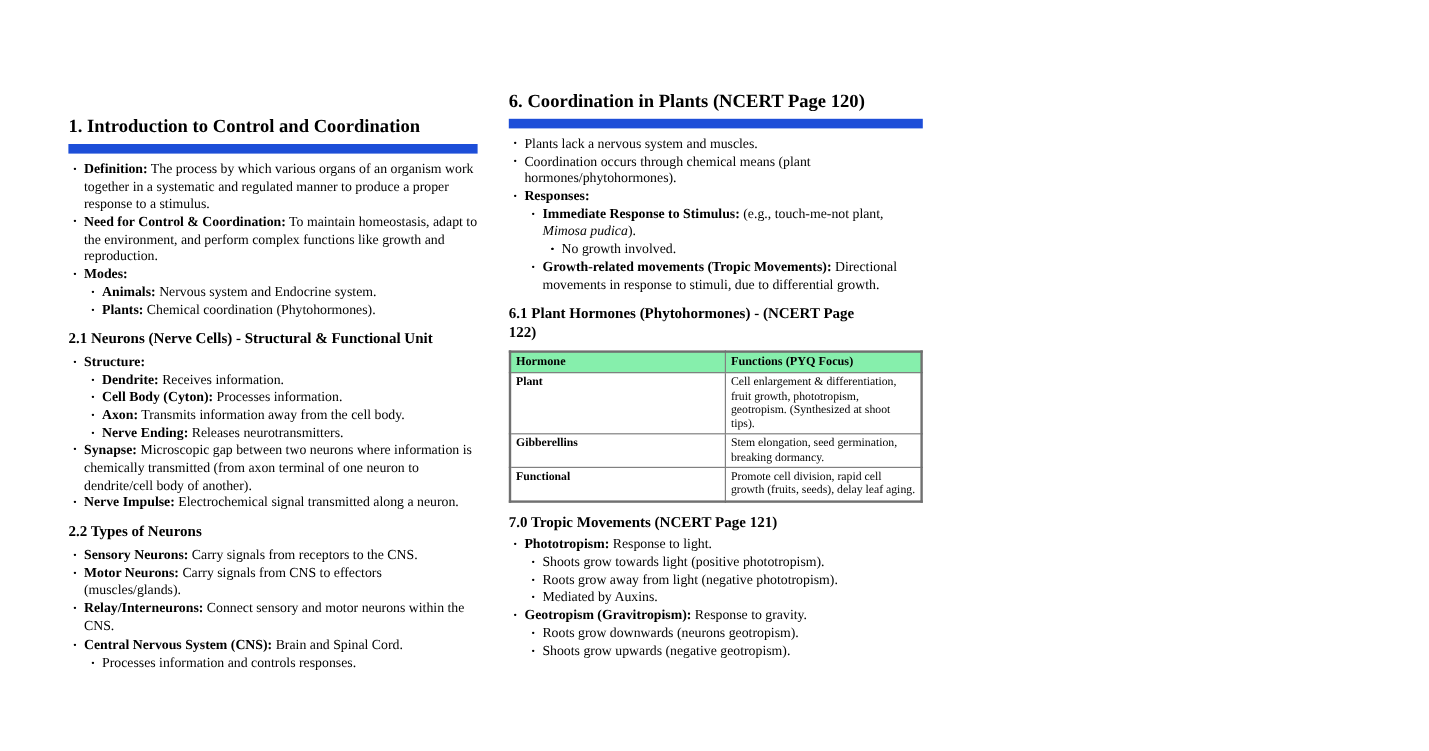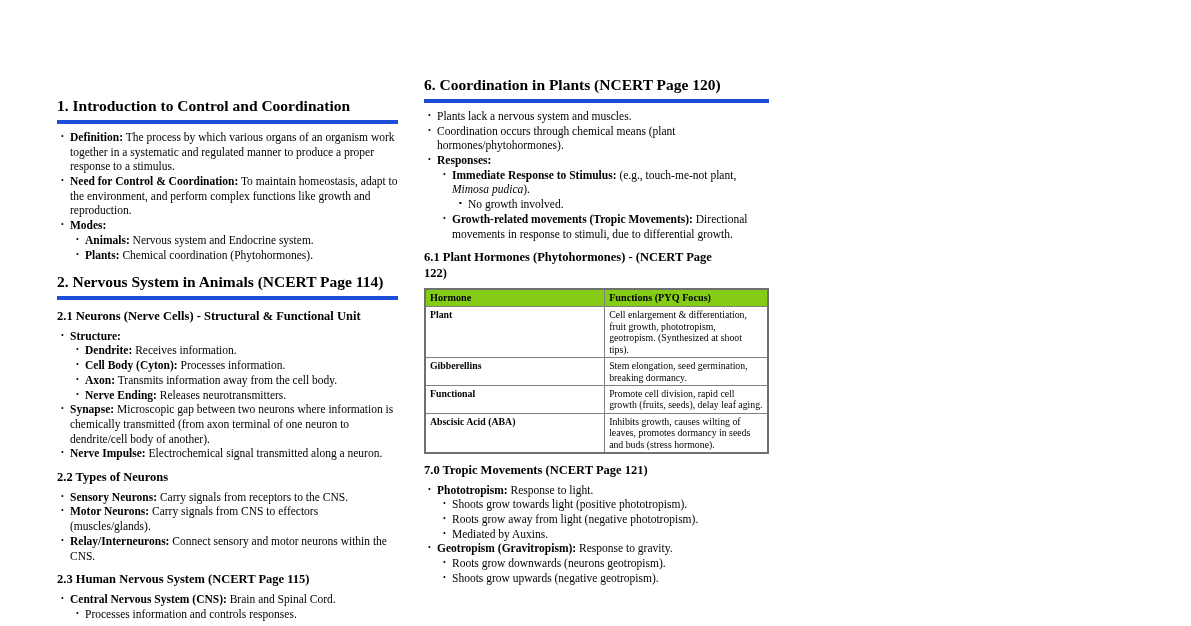--- a/index.html
+++ b/index.html
@@ -7,21 +7,21 @@
     width:1191px;height:626px;background:#ffffff;overflow:hidden;position:relative;
     font-family:"Liberation Serif","DejaVu Serif",serif;color:#000;
     -webkit-font-smoothing:antialiased;
   }
   .col{position:absolute;}
   #left-col{left:57px;top:97px;width:341px;}
   #right-col{left:424px;top:76px;width:345px;}
 
   .h2{
     font-size:15.5px;font-weight:700;line-height:1.22;
-    border-bottom:4px solid #1d4ed8;padding-bottom:4px;margin:11px 0 6px 0;
+    border-bottom:8px solid #1d4ed8;padding-bottom:4px;margin:11px 0 6px 0;
   }
   .col .h2:first-child{margin-top:0;}
   .h3{
     font-size:12.5px;font-weight:700;line-height:1.25;
     margin:9px 0 4px 0;white-space:pre-wrap;
   }
   .list{margin:0 0 2px 0;}
   .li{
     position:relative;font-size:11.5px;line-height:14.7px;
     padding-left:13px;
@@ -37,55 +37,53 @@
 
   table.htable{
     width:100%;border-collapse:collapse;table-layout:fixed;
     border:2px solid #707070;margin:7px 0 2px 0;
   }
   .htable th,.htable td{
     border:1px solid #808080;vertical-align:top;text-align:left;
     padding:2px 4px 2px 4px;font-size:9.8px;line-height:11.4px;
   }
   .htable th{
-    background:#84cc16;font-size:10.2px;font-weight:700;line-height:12px;
+    background:#86efac;font-size:10.2px;font-weight:700;line-height:12px;
   }
   .htable th:first-child{width:49.6%;}
 </style>
 </head>
 <body>
 
 <div>
   <div id="left-col" class="col">
       <div class="h2">1. Introduction to Control and Coordination</div>
       <div class="list">
         <div class="li l1"><span class="bullet">•</span><span class="b">Definition:</span><span> The process by which various organs of an organism work together in a systematic and regulated manner to produce a proper response to a stimulus.</span></div>
         <div class="li l1"><span class="bullet">•</span><span class="b">Need for Control &amp; Coordination:</span><span> To maintain homeostasis, adapt to the environment, and perform complex functions like growth and reproduction.</span></div>
         <div class="li l1"><span class="bullet">•</span><span class="b">Modes:</span></div>
         <div class="li l2"><span class="bullet">•</span><span class="b">Animals:</span><span> Nervous system and Endocrine system.</span></div>
         <div class="li l2"><span class="bullet">•</span><span class="b">Plants:</span><span> Chemical coordination (Phytohormones).</span></div>
       </div>
-      <div class="h2">2. Nervous System in Animals (NCERT Page 114)</div>
       <div class="h3">2.1 Neurons (Nerve Cells) - Structural &amp; Functional Unit</div>
       <div class="list">
         <div class="li l1"><span class="bullet">•</span><span class="b">Structure:</span></div>
         <div class="li l2"><span class="bullet">•</span><span class="b">Dendrite:</span><span> Receives information.</span></div>
         <div class="li l2"><span class="bullet">•</span><span class="b">Cell Body (Cyton):</span><span> Processes information.</span></div>
         <div class="li l2"><span class="bullet">•</span><span class="b">Axon:</span><span> Transmits information away from the cell body.</span></div>
         <div class="li l2"><span class="bullet">•</span><span class="b">Nerve Ending:</span><span> Releases neurotransmitters.</span></div>
         <div class="li l1"><span class="bullet">•</span><span class="b">Synapse:</span><span> Microscopic gap between two neurons where information is chemically transmitted (from axon terminal of one neuron to dendrite/cell body of another).</span></div>
         <div class="li l1"><span class="bullet">•</span><span class="b">Nerve Impulse:</span><span> Electrochemical signal transmitted along a neuron.</span></div>
       </div>
       <div class="h3">2.2 Types of Neurons</div>
       <div class="list">
         <div class="li l1"><span class="bullet">•</span><span class="b">Sensory Neurons:</span><span> Carry signals from receptors to the CNS.</span></div>
         <div class="li l1"><span class="bullet">•</span><span class="b">Motor Neurons:</span><span> Carry signals from CNS to effectors (muscles/glands).</span></div>
         <div class="li l1"><span class="bullet">•</span><span class="b">Relay/Interneurons:</span><span> Connect sensory and motor neurons within the CNS.</span></div>
       </div>
-      <div class="h3">2.3 Human Nervous System (NCERT Page 115)</div>
       <div class="list">
         <div class="li l1"><span class="bullet">•</span><span class="b">Central Nervous System (CNS):</span><span> Brain and Spinal Cord.</span></div>
         <div class="li l2"><span class="bullet">•</span><span>Processes information and controls responses.</span></div>
       </div>
     </div>
   <div id="right-col" class="col">
       <div class="h2">6. Coordination in Plants (NCERT Page 120)</div>
       <div class="list">
         <div class="li l1"><span class="bullet">•</span><span>Plants lack a nervous system and muscles.</span></div>
         <div class="li l1"><span class="bullet">•</span><span>Coordination occurs through chemical means (plant hormones/phytohormones).</span></div>
@@ -110,24 +108,20 @@
             <td>Cell enlargement &amp; differentiation, fruit growth, phototropism, geotropism. (Synthesized at shoot tips).</td>
           </tr>
           <tr>
             <td class="b">Gibberellins</td>
             <td>Stem elongation, seed germination, breaking dormancy.</td>
           </tr>
           <tr>
             <td class="b">Functional</td>
             <td>Promote cell division, rapid cell growth (fruits, seeds), delay leaf aging.</td>
           </tr>
-          <tr>
-            <td class="b">Abscisic Acid (ABA)</td>
-            <td>Inhibits growth, causes wilting of leaves, promotes dormancy in seeds and buds (stress hormone).</td>
-          </tr>
         </tbody>
       </table>
       <div class="h3">7.0 Tropic Movements (NCERT Page 121)</div>
       <div class="list">
         <div class="li l1"><span class="bullet">•</span><span class="b">Phototropism:</span><span> Response to light.</span></div>
         <div class="li l2"><span class="bullet">•</span><span>Shoots grow towards light (positive phototropism).</span></div>
         <div class="li l2"><span class="bullet">•</span><span>Roots grow away from light (negative phototropism).</span></div>
         <div class="li l2"><span class="bullet">•</span><span>Mediated by Auxins.</span></div>
         <div class="li l1"><span class="bullet">•</span><span class="b">Geotropism (Gravitropism):</span><span> Response to gravity.</span></div>
         <div class="li l2"><span class="bullet">•</span><span>Roots grow downwards (neurons geotropism).</span></div>

